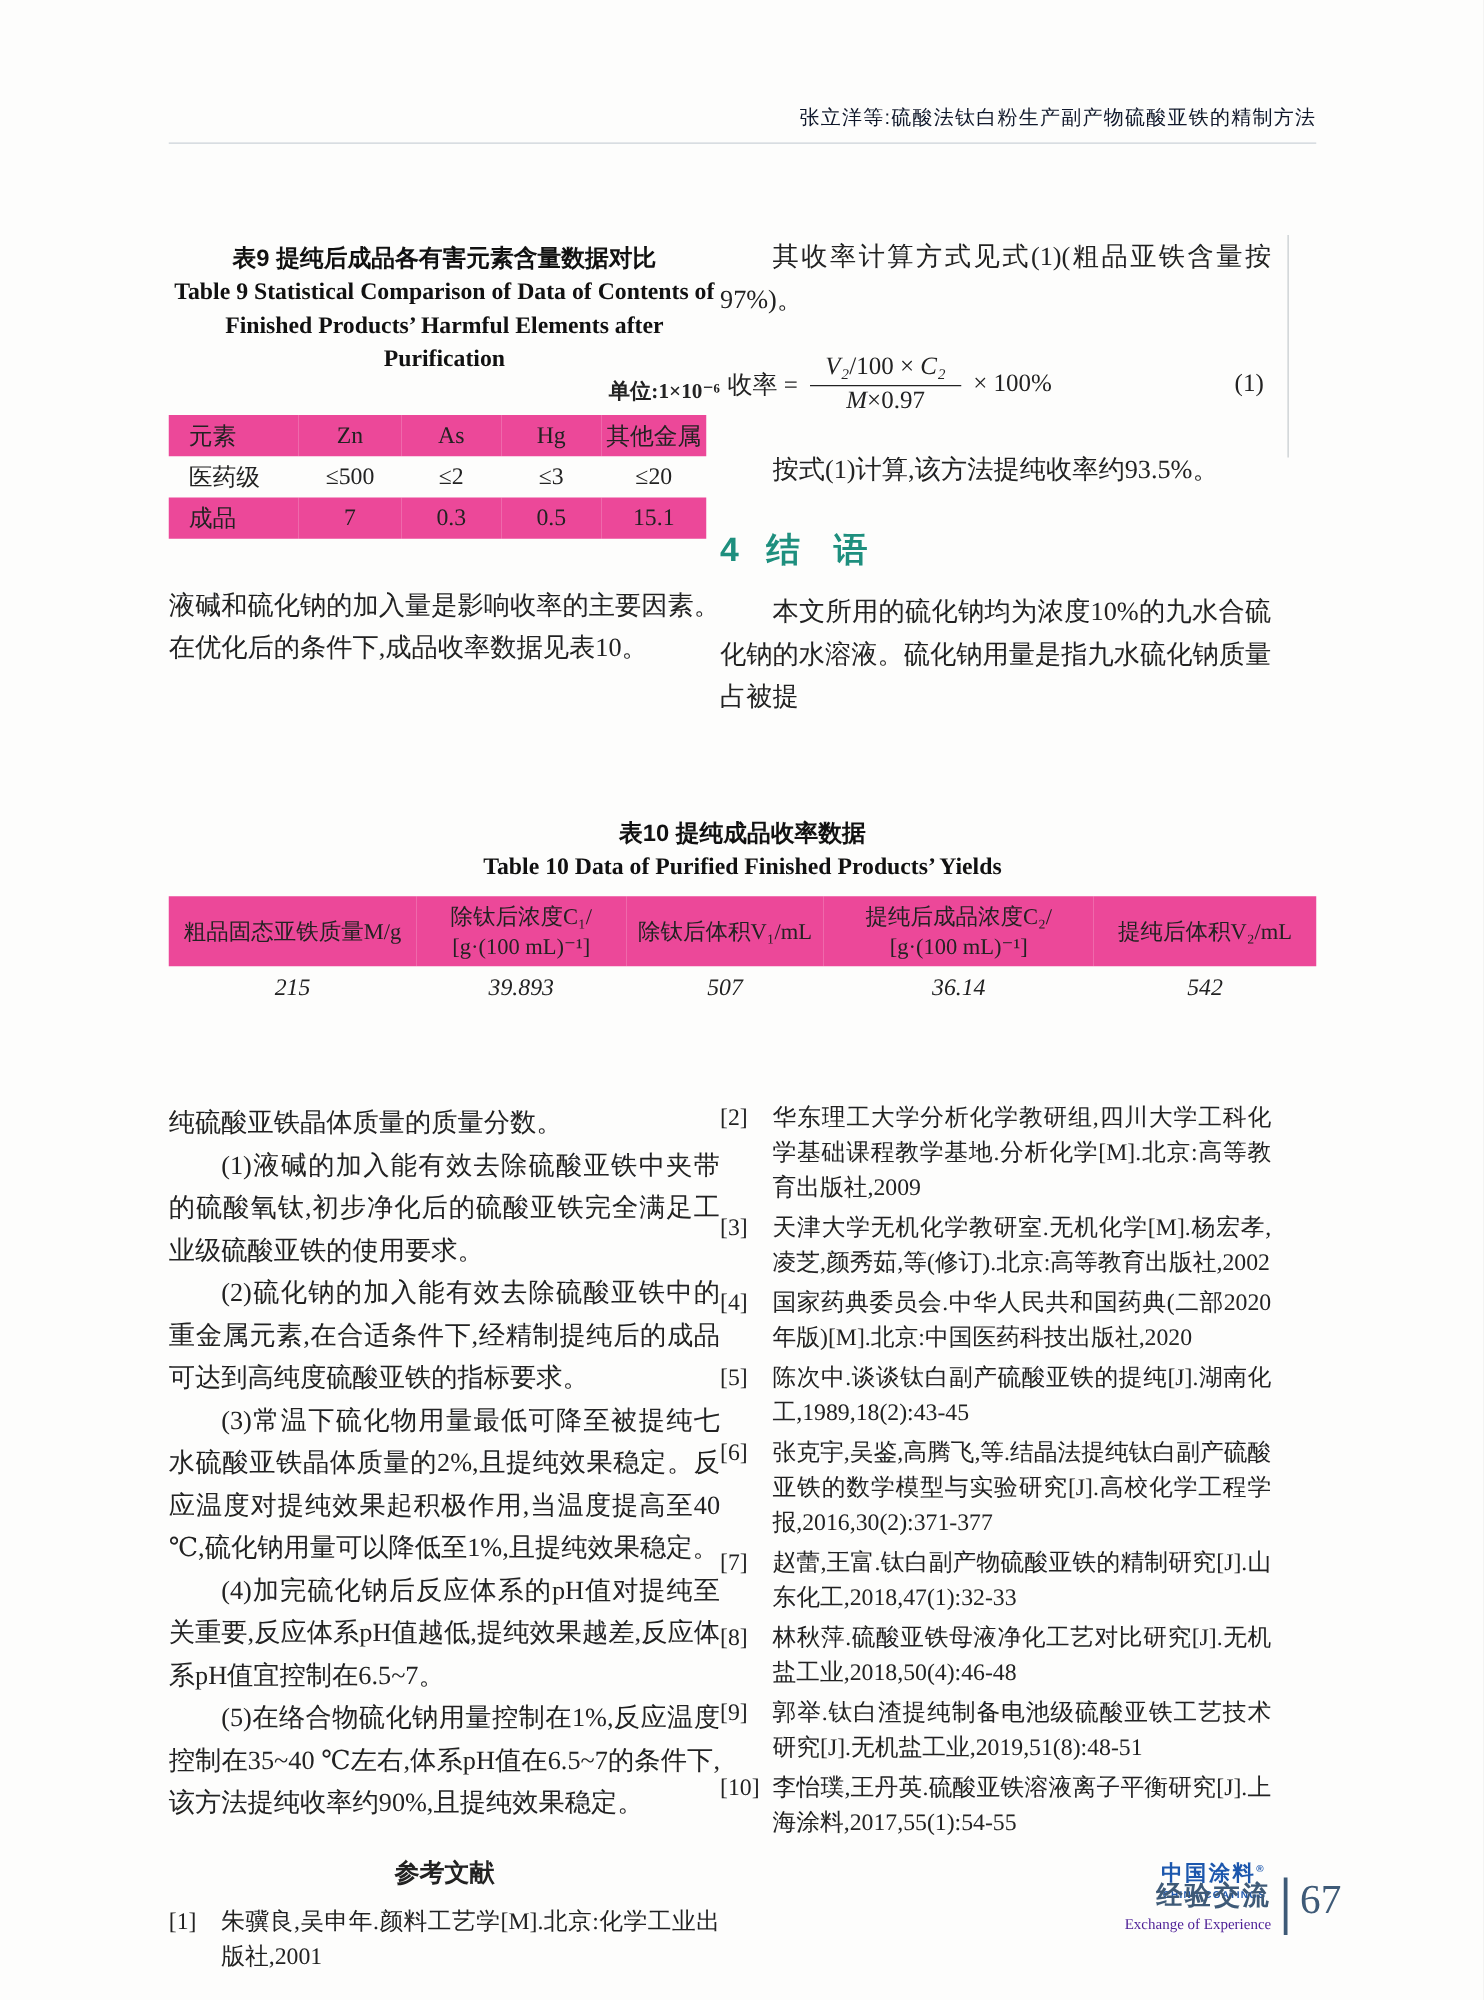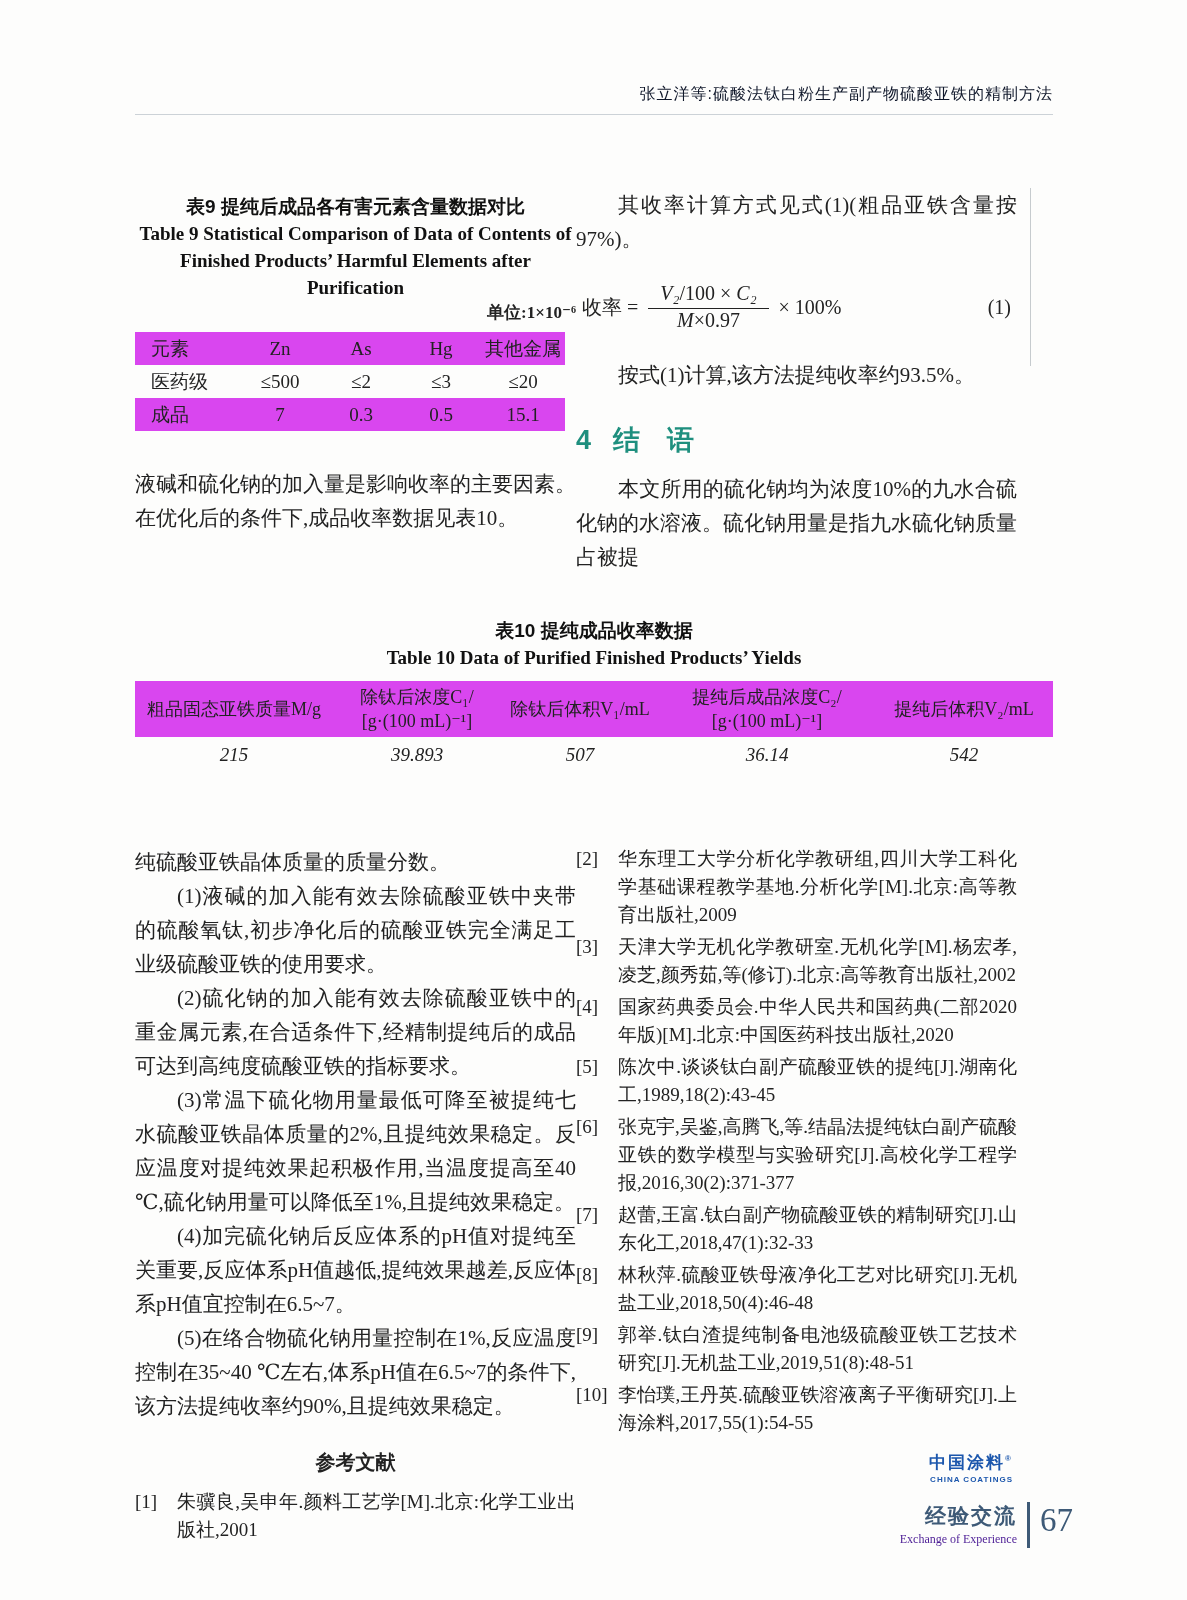--- a/index.html
+++ b/index.html
@@ -22,21 +22,21 @@
   .col { width:441px; }
 
   
   .cap-cn { text-align:center; font-weight:bold; font-size:19px; color:#111;
             font-family:"Liberation Sans","DejaVu Sans",sans-serif; }
   .cap-en { text-align:center; font-weight:bold; font-size:19px; line-height:27px; color:#111; }
   .cap-unit { text-align:right; font-weight:bold; font-size:17px; margin-top:0; }
 
   
   table { border-collapse:collapse; table-layout:fixed; }
-  .band { background:#d946ef; }
+  .band { background:#ec4899; }
   td, th { font-size:19px; text-align:center; vertical-align:middle; font-weight:normal; }
   .t9 { width:430px; margin-top:8px; }
   .t9 td { height:33px; }
   .t9 td:first-child { text-align:left; padding-left:16px; }
   .t10 { width:918px; margin-top:10px; }
   .t10 th { height:56px; white-space:pre-line; font-size:18px; line-height:24px; }
   .t10 td { height:36px;font-style:italic; }
 
   
   .para { font-size:21px; line-height:34px; text-align:justify; }
@@ -148,21 +148,21 @@
 
         <p class="para indent">按式(1)计算,该方法提纯收率约93.5%。</p>
 
         <div class="sec-head">
           <span class="no">4</span><span>结　语</span>
         </div>
         <p class="para indent">本文所用的硫化钠均为浓度10%的九水合硫化钠的水溶液。硫化钠用量是指九水硫化钠质量占被提</p>
       </div>
     </div>
 
-    <div style="margin-top:44px;">
+    <div style="margin-top:80px;">
       <div class="cap-cn">表10  提纯成品收率数据</div>
       <div class="cap-en">Table 10  Data of Purified Finished Products’ Yields</div>
 
       <table class="t10">
         <tbody>
           <tr class="band">
             <th style="width:198px;">粗品固态亚铁质量M/g</th>
             <th style="width:168px;">除钛后浓度C₁/
 [g·(100 mL)⁻¹]</th>
             <th style="width:158px;">除钛后体积V₁/mL</th>

